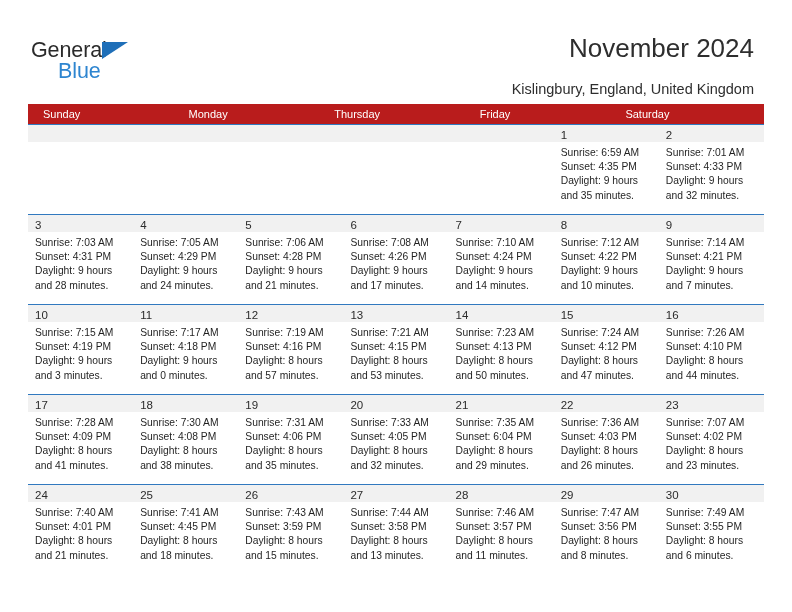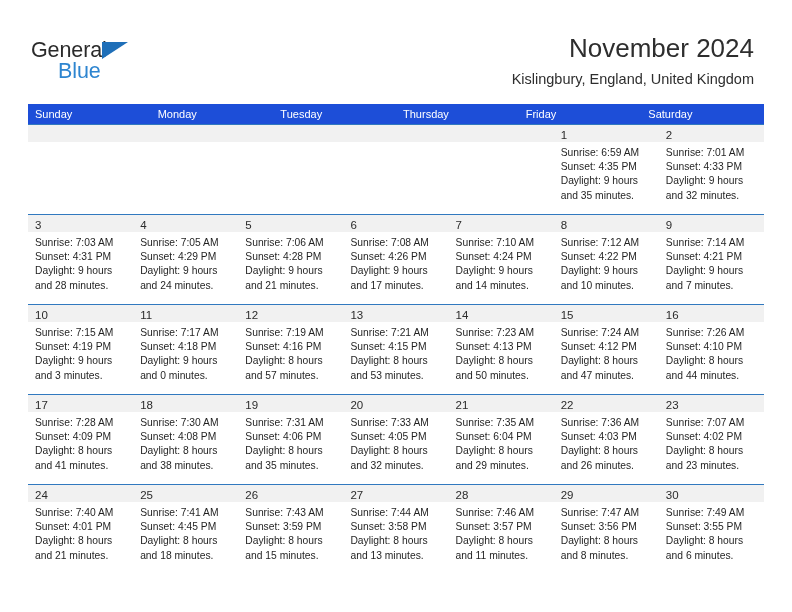--- a/index.html
+++ b/index.html
@@ -75,39 +75,40 @@
     text-align: right;
   }
   .cal-title {
     font-size: 26px;
     line-height: 32px;
     color: #2e2e2e;
     font-weight: normal;
     white-space: nowrap;
   }
   .cal-subtitle {
-    margin-top: 6px;
+    margin-top: 16px;
     font-size: 14.5px;
     line-height: 18px;
     color: #2e2e2e;
     white-space: nowrap;
   }
 
   
   .calendar {
     position: absolute;
     left: 28px;
     top: 104px;
     width: 736px;
   }
 
   .weekdays {
     display: flex;
-    background: #1d4ed8;
+    background: #b91c1c;
     height: 20px;
+    padding-left: 8px;
   }
   .weekday {
     flex: 1 1 0;
     color: #ffffff;
     font-size: 11px;
     line-height: 20px;
     padding-left: 7px;
     box-sizing: border-box;
     overflow: hidden;
     white-space: nowrap;
@@ -167,21 +168,20 @@
       <div class="cal-title">November 2024</div>
       <div class="cal-subtitle">Kislingbury, England, United Kingdom</div>
     </div>
 
   </div>
 
   <div class="calendar">
     <div class="weekdays" id="weekday-row">
         <div class="weekday">Sunday</div>
         <div class="weekday">Monday</div>
-        <div class="weekday">Tuesday</div>
         <div class="weekday">Thursday</div>
         <div class="weekday">Friday</div>
         <div class="weekday">Saturday</div>
       </div>
     <div id="calendar-body">
         <div class="week">
           <div class="cell empty">
             <div class="cell-band"><span class="cell-date"></span></div>
           </div>
           <div class="cell empty">

